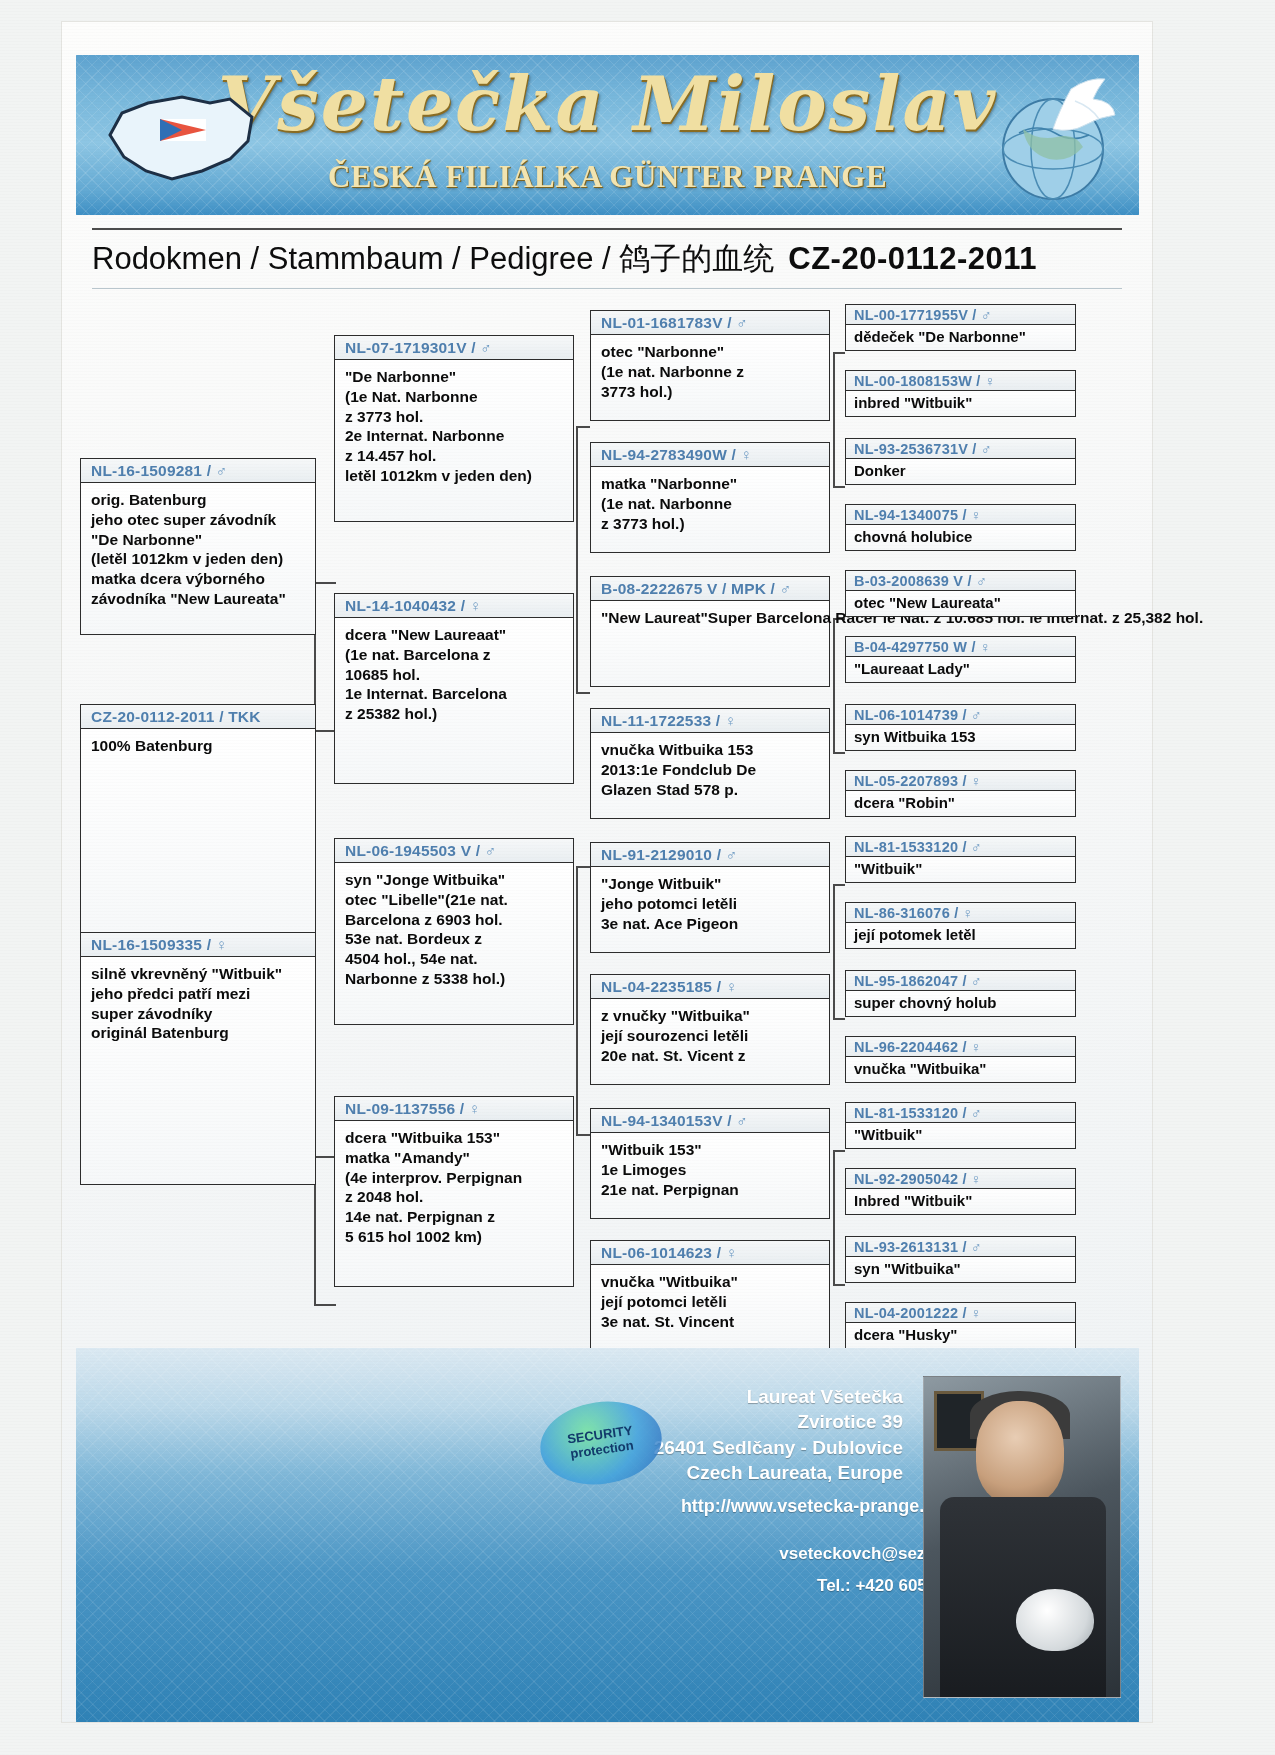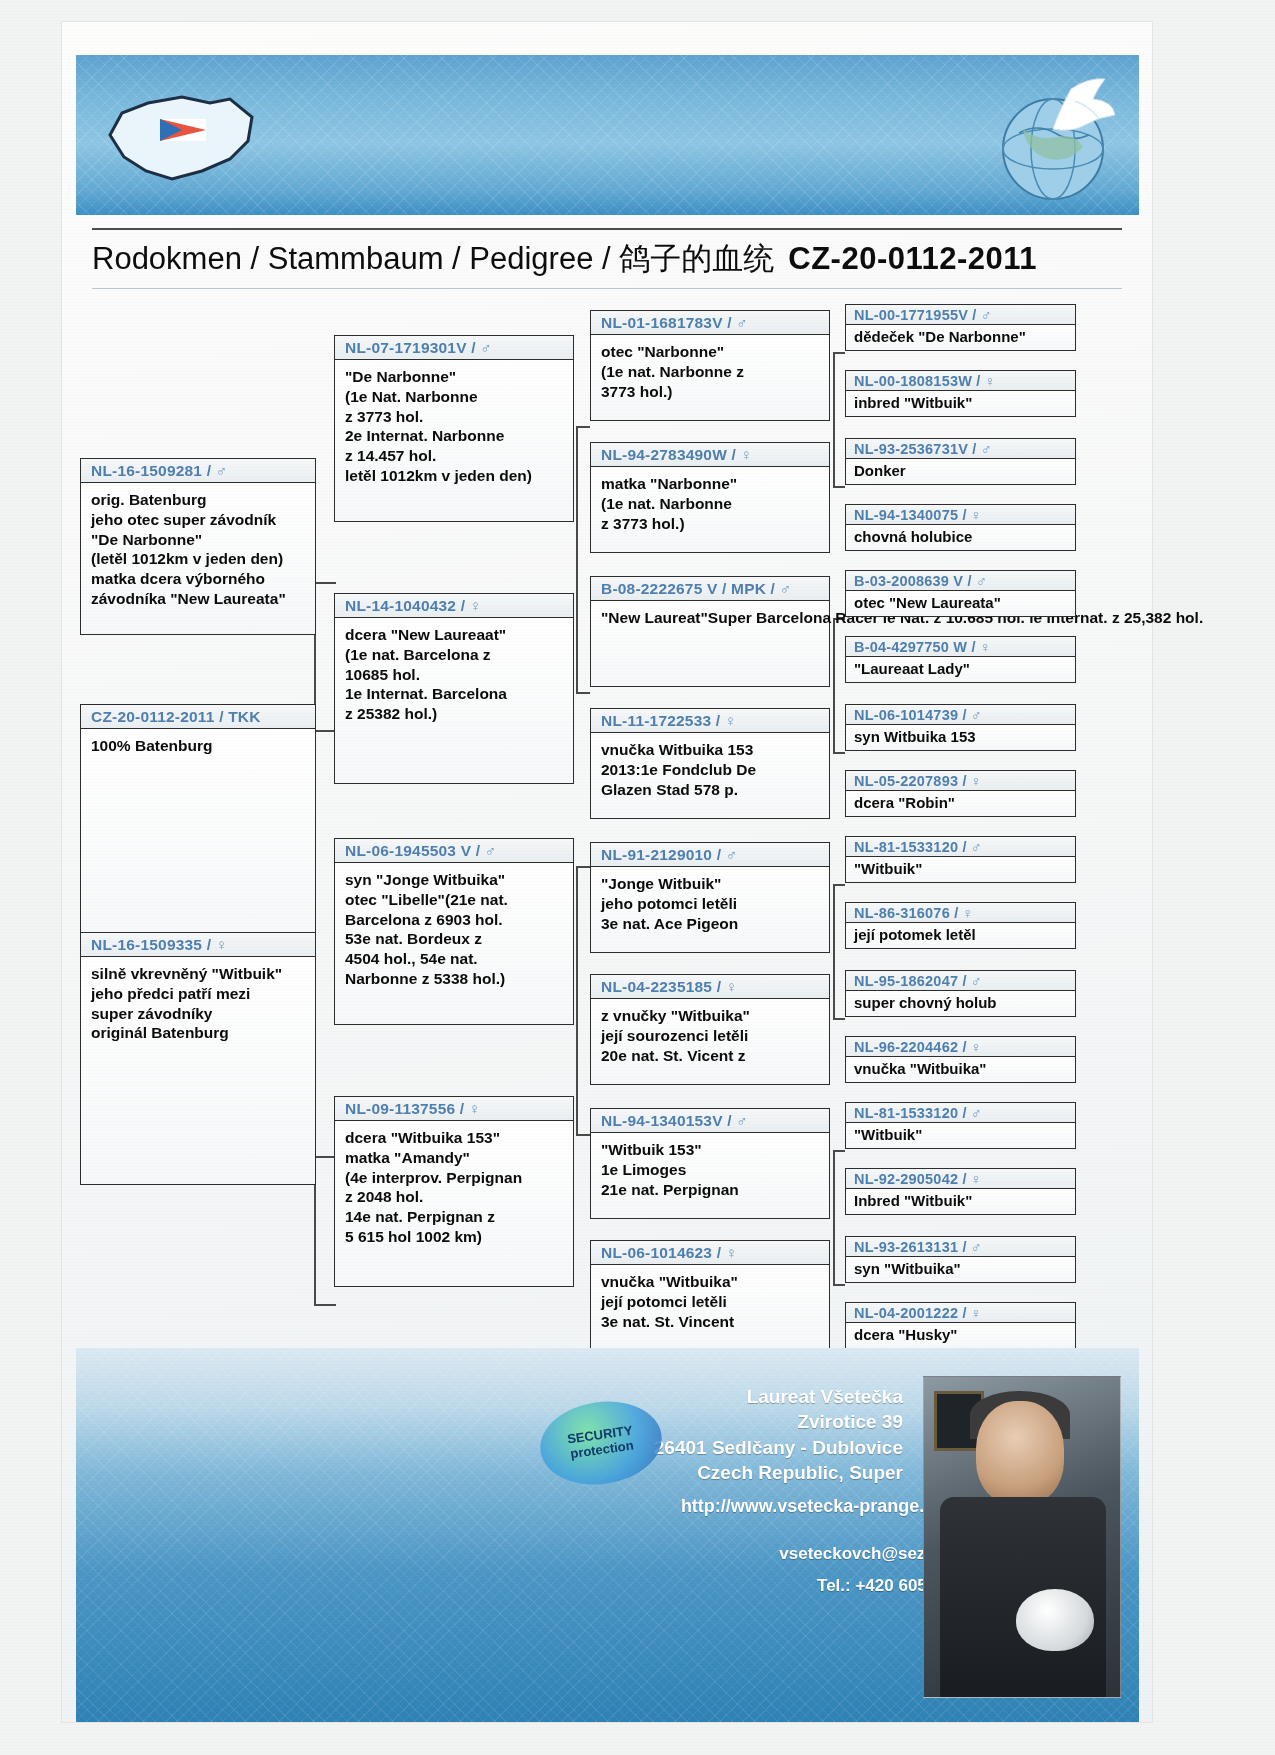--- a/index.html
+++ b/index.html
@@ -206,20 +206,22 @@
   <div class="banner">
     <svg class="map-emblem" viewBox="0 0 160 105">
       <path d="M8,52 L20,30 L46,20 L80,14 L108,20 L128,16 L150,34 L146,58 L128,76 L100,88 L70,96 L44,88 L22,74 Z" fill="#e9f4fb" stroke="#1d2f45" stroke-width="3"></path>
       <path d="M58,36 L104,36 L81,58 Z" fill="#ffffff"></path>
       <path d="M58,58 L104,58 L81,36 Z" fill="#ffffff"></path>
       <path d="M58,36 L104,36 L104,58 L58,58 Z" fill="#ffffff"></path>
       <path d="M58,36 L104,47 L58,58 Z" fill="#e8543f"></path>
       <path d="M58,36 L58,58 L80,47 Z" fill="#2f6fb5"></path>
     </svg>
 
+    <div class="banner-title">Všetečka Miloslav</div>
+    <div class="banner-sub">ČESKÁ FILIÁLKA GÜNTER PRANGE</div>
 
     <svg class="globe-emblem" viewBox="0 0 150 140">
       <circle cx="82" cy="82" r="50" fill="#9fcfe8" stroke="#3d7ba5" stroke-width="2"></circle>
       <ellipse cx="82" cy="82" rx="50" ry="20" fill="none" stroke="#4b8cb4" stroke-width="1.5"></ellipse>
       <ellipse cx="82" cy="82" rx="22" ry="50" fill="none" stroke="#4b8cb4" stroke-width="1.5"></ellipse>
       <path d="M48,66 q18,-10 36,0 q16,10 34,2" fill="none" stroke="#3f82ab" stroke-width="1.5"></path>
       <path d="M52,62 q14,12 34,8 q18,-4 26,10 q-14,16 -34,12 q-22,-6 -26,-30 Z" fill="#8fc0a6" opacity=".75"></path>
       <path d="M100,22 q18,-12 34,-10 q-8,10 -12,20 q20,2 22,16 q-16,2 -30,10 q-14,8 -32,4 q6,-18 18,-40 Z" fill="#ffffff" stroke="#cfe2ee" stroke-width="1"></path>
       <path d="M104,34 q16,6 24,18" fill="none" stroke="#d9e8f2" stroke-width="1.5"></path>
     </svg>
@@ -438,21 +440,21 @@
       <div class="hdr"><span>NL-04-2001222</span> / <span class="sex">♀</span></div>
       <div class="bdy" style="height:26px;">dcera "Husky"</div>
     </div>
   </div>
 
   <div class="footer">
     <div class="contact">
       <div>Laureat Všetečka</div>
       <div>Zvirotice 39</div>
       <div>26401 Sedlčany - Dublovice</div>
-      <div>Czech Republic, Super</div>
+      <div>Czech Laureata, Europe</div>
     </div>
     <div class="web">http://www.vsetecka-prange.estranky.cz</div>
     <div class="mail">vseteckovch@seznam.cz</div>
     <div class="tel">Tel.: +420 605 700 288</div>
 
     <div class="portrait">
       <div class="frame"></div>
       <div class="hair"></div>
       <div class="head"></div>
       <div class="body"></div>

